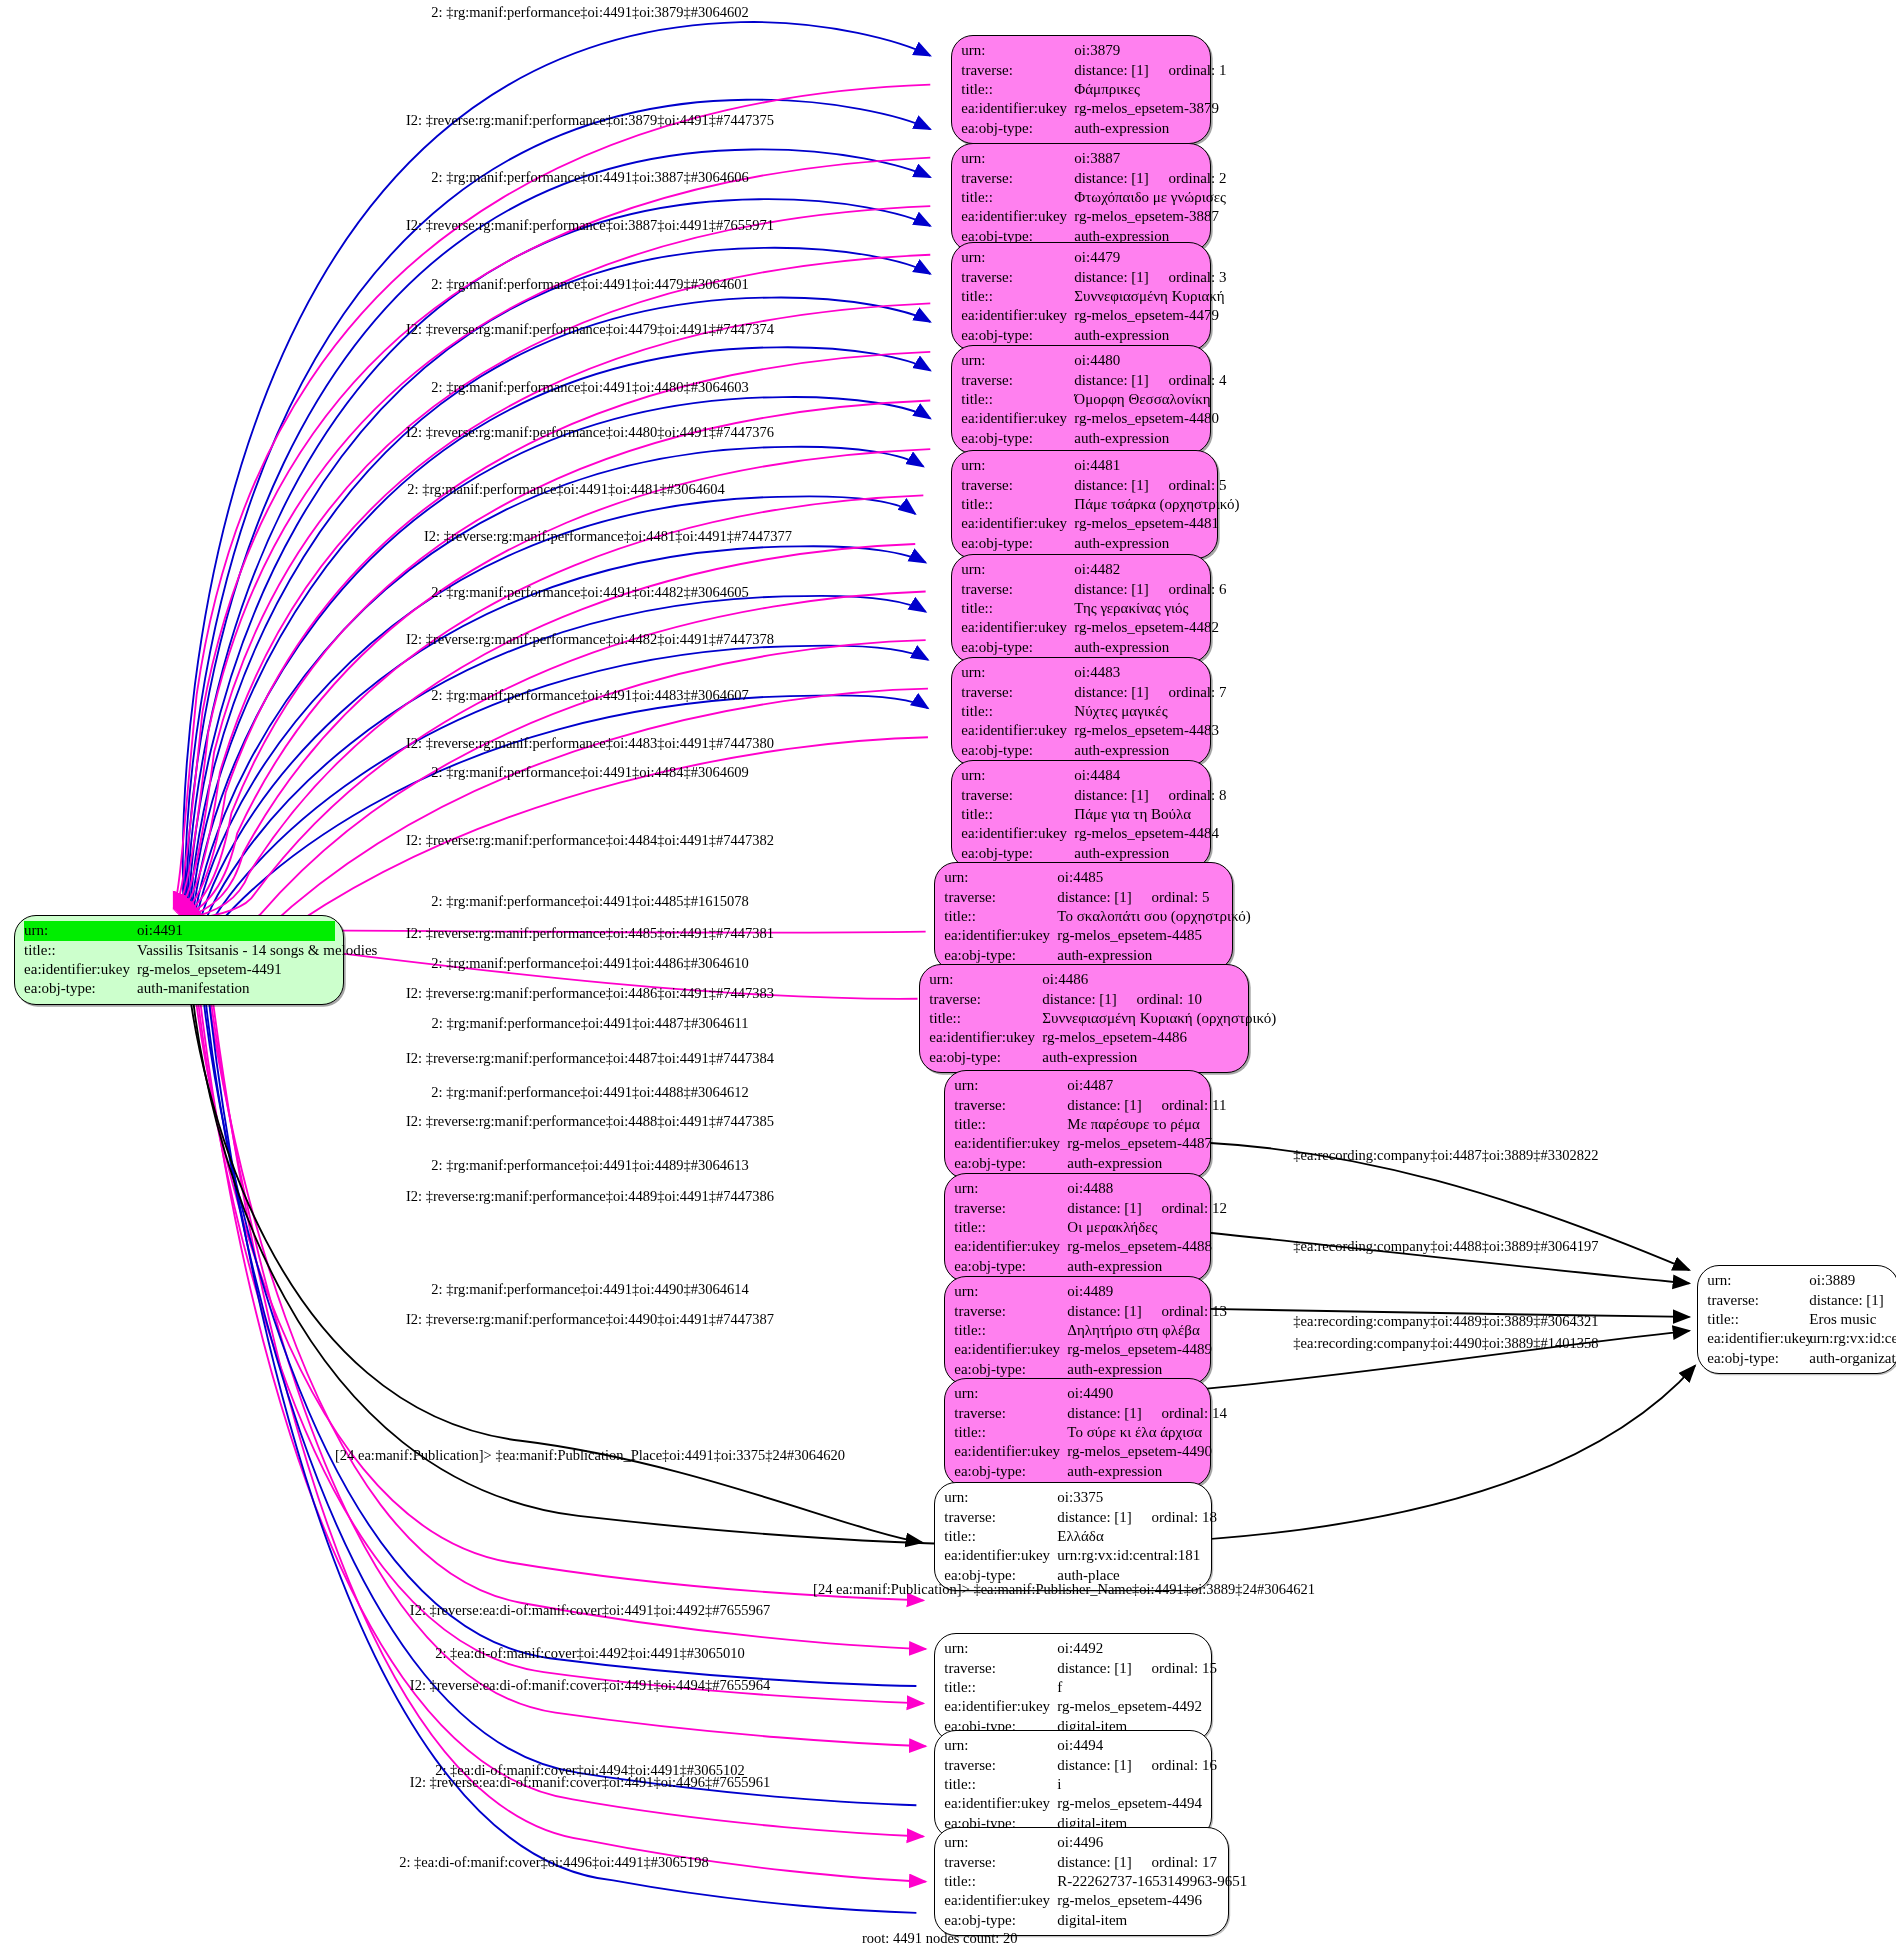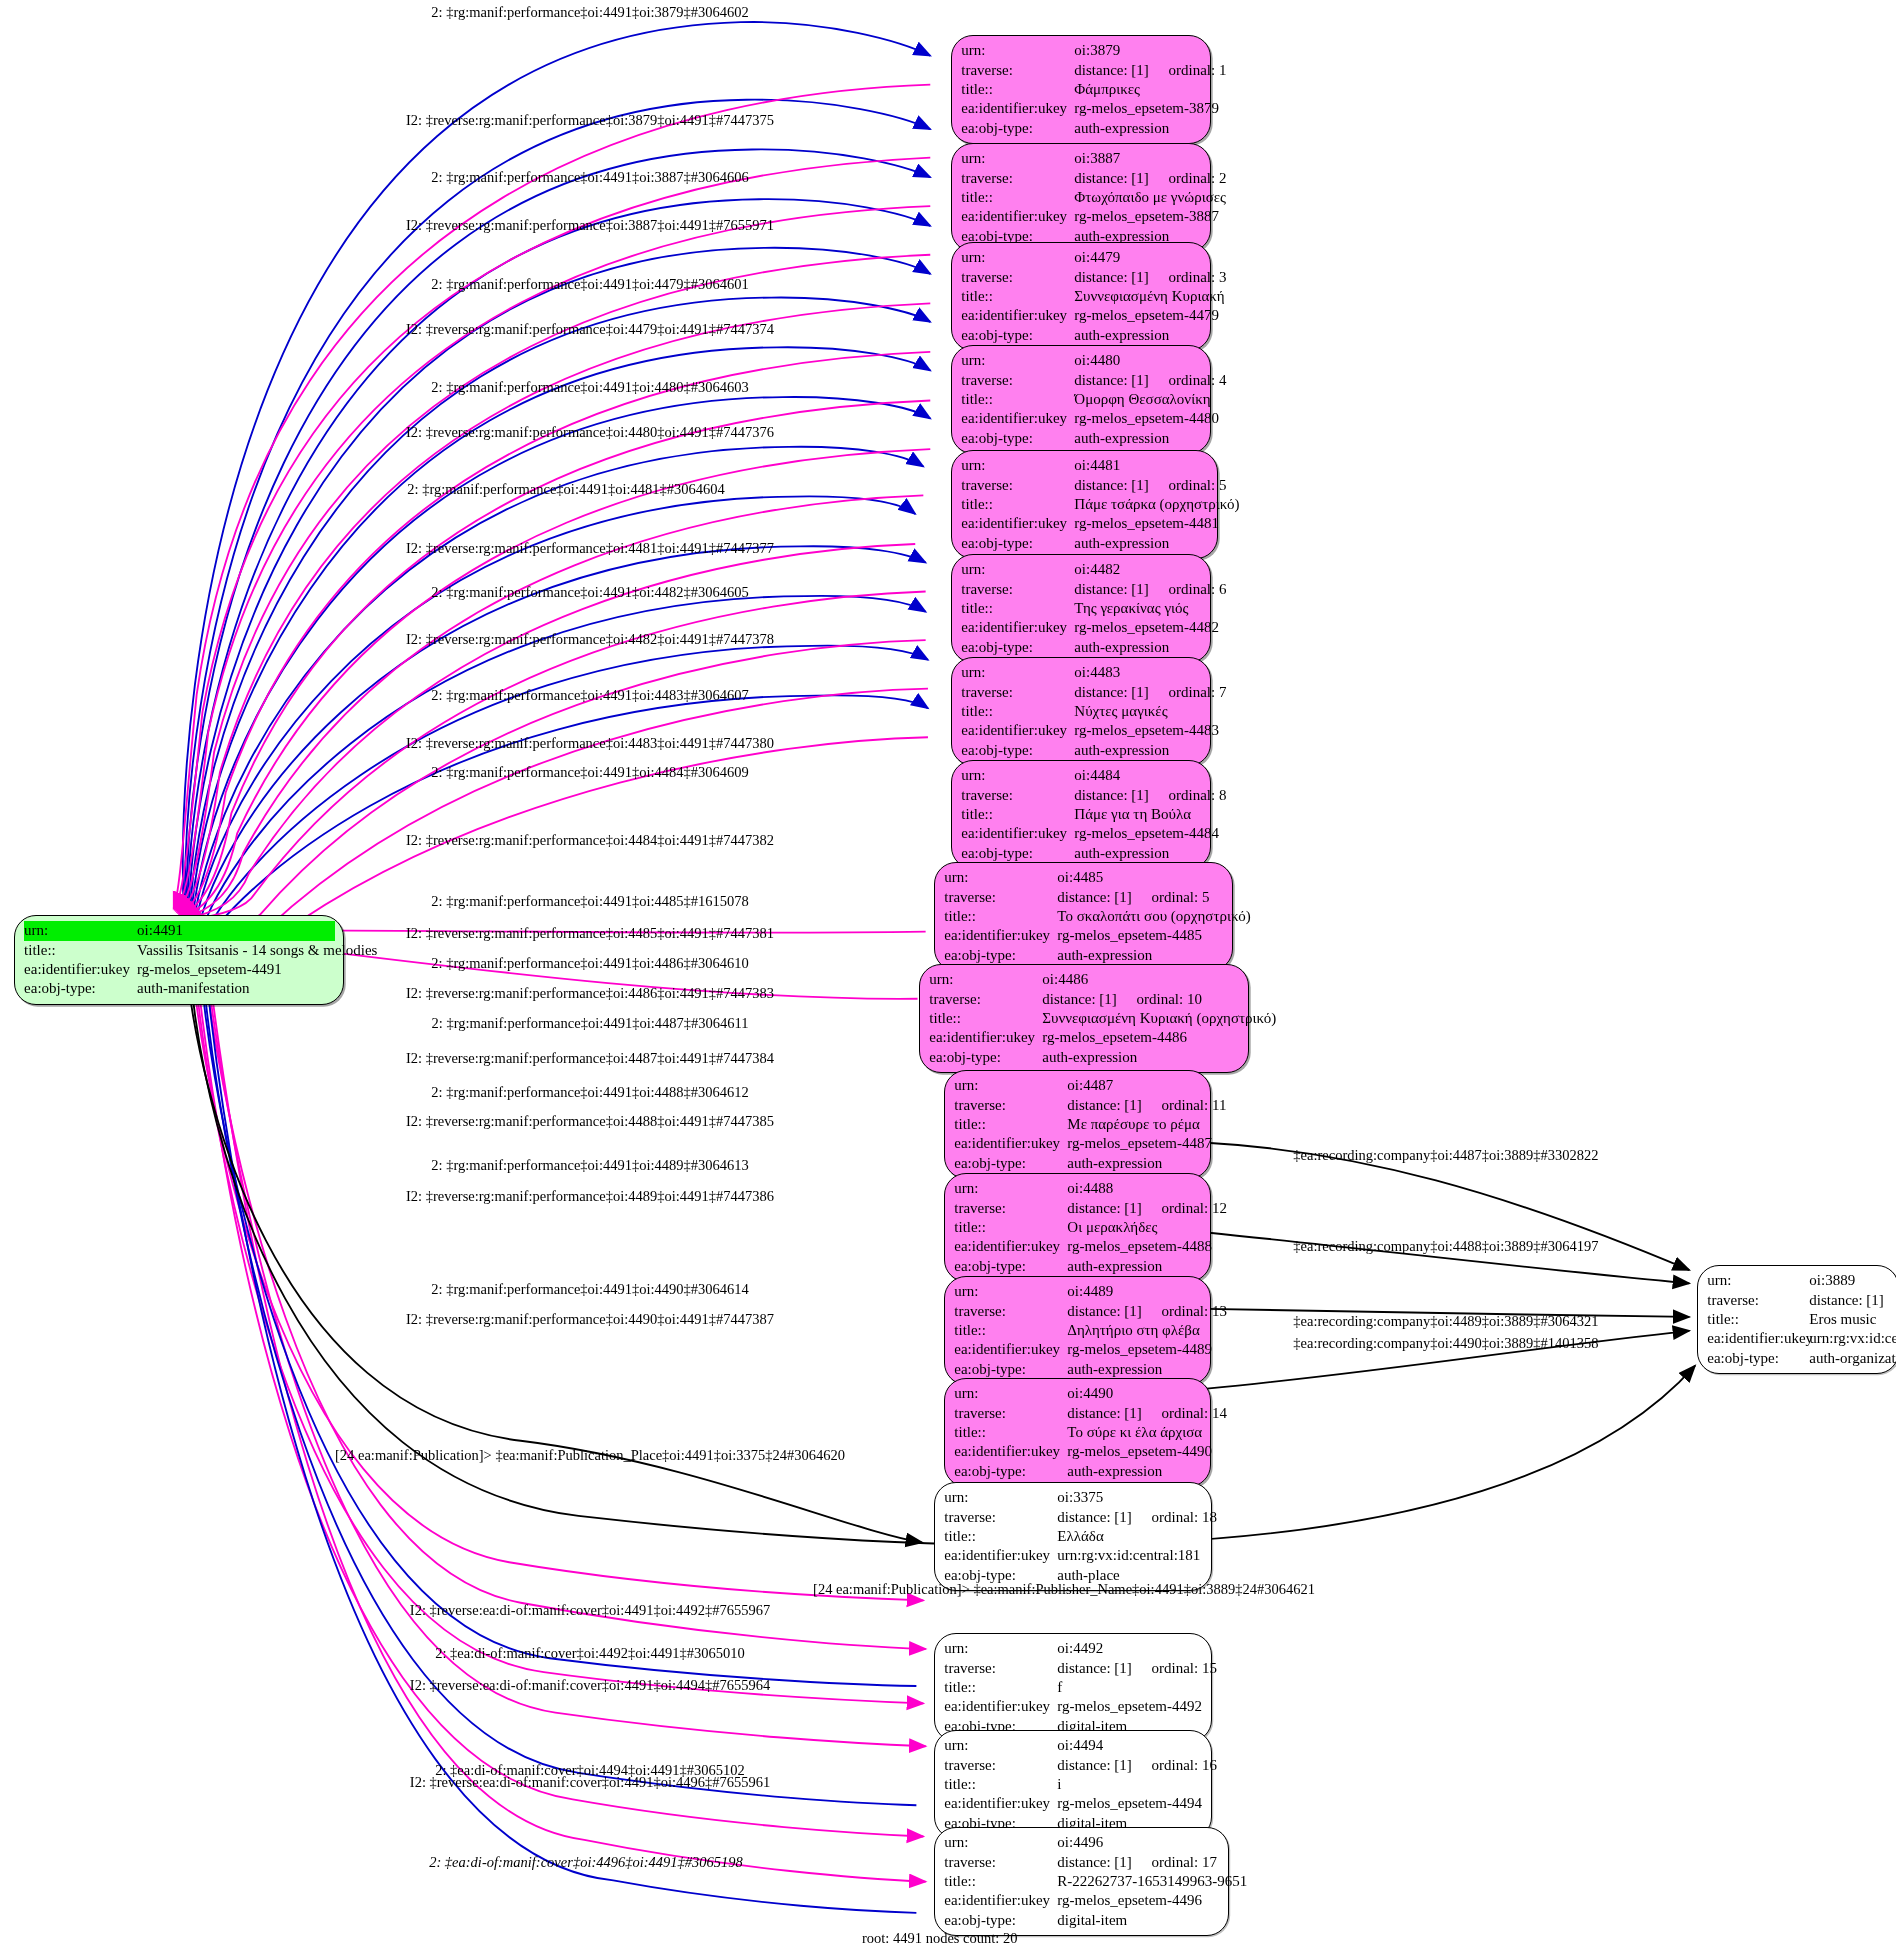--- a/index.html
+++ b/index.html
@@ -566,21 +566,21 @@
 
   <div class="elabel c" style="left:590px;top:4.6px;">2: ‡rg:manif:performance‡oi:4491‡oi:3879‡#3064602</div>
   <div class="elabel c" style="left:590px;top:113px;">I2: ‡reverse:rg:manif:performance‡oi:3879‡oi:4491‡#7447375</div>
   <div class="elabel c" style="left:590px;top:170px;">2: ‡rg:manif:performance‡oi:4491‡oi:3887‡#3064606</div>
   <div class="elabel c" style="left:590px;top:218px;">I2: ‡reverse:rg:manif:performance‡oi:3887‡oi:4491‡#7655971</div>
   <div class="elabel c" style="left:590px;top:277px;">2: ‡rg:manif:performance‡oi:4491‡oi:4479‡#3064601</div>
   <div class="elabel c" style="left:590px;top:322px;">I2: ‡reverse:rg:manif:performance‡oi:4479‡oi:4491‡#7447374</div>
   <div class="elabel c" style="left:590px;top:380px;">2: ‡rg:manif:performance‡oi:4491‡oi:4480‡#3064603</div>
   <div class="elabel c" style="left:590px;top:425px;">I2: ‡reverse:rg:manif:performance‡oi:4480‡oi:4491‡#7447376</div>
   <div class="elabel c" style="left:566px;top:482px;">2: ‡rg:manif:performance‡oi:4491‡oi:4481‡#3064604</div>
-  <div class="elabel c" style="left:590px;top:529px;margin-top:12px;">I2: ‡reverse:rg:manif:performance‡oi:4481‡oi:4491‡#7447377</div>
+  <div class="elabel c" style="left:608px;top:529px;">I2: ‡reverse:rg:manif:performance‡oi:4481‡oi:4491‡#7447377</div>
   <div class="elabel c" style="left:590px;top:585px;">2: ‡rg:manif:performance‡oi:4491‡oi:4482‡#3064605</div>
   <div class="elabel c" style="left:590px;top:632px;">I2: ‡reverse:rg:manif:performance‡oi:4482‡oi:4491‡#7447378</div>
   <div class="elabel c" style="left:590px;top:688px;">2: ‡rg:manif:performance‡oi:4491‡oi:4483‡#3064607</div>
   <div class="elabel c" style="left:590px;top:736px;">I2: ‡reverse:rg:manif:performance‡oi:4483‡oi:4491‡#7447380</div>
   <div class="elabel c" style="left:590px;top:756px;margin-top:9px;">2: ‡rg:manif:performance‡oi:4491‡oi:4484‡#3064609</div>
   <div class="elabel c" style="left:590px;top:833px;">I2: ‡reverse:rg:manif:performance‡oi:4484‡oi:4491‡#7447382</div>
   <div class="elabel c" style="left:590px;top:894px;">2: ‡rg:manif:performance‡oi:4491‡oi:4485‡#1615078</div>
   <div class="elabel c" style="left:590px;top:926px;">I2: ‡reverse:rg:manif:performance‡oi:4485‡oi:4491‡#7447381</div>
   <div class="elabel c" style="left:590px;top:956px;">2: ‡rg:manif:performance‡oi:4491‡oi:4486‡#3064610</div>
   <div class="elabel c" style="left:590px;top:986px;">I2: ‡reverse:rg:manif:performance‡oi:4486‡oi:4491‡#7447383</div>
@@ -594,21 +594,21 @@
   <div class="elabel c" style="left:590px;top:1312px;">I2: ‡reverse:rg:manif:performance‡oi:4490‡oi:4491‡#7447387</div>
 
   <div class="elabel c" style="left:590px;top:1448px;">[24 ea:manif:Publication]&gt; ‡ea:manif:Publication_Place‡oi:4491‡oi:3375‡24#3064620</div>
   <div class="elabel c" style="left:1064px;top:1582px;">[24 ea:manif:Publication]&gt; ‡ea:manif:Publisher_Name‡oi:4491‡oi:3889‡24#3064621</div>
 
   <div class="elabel c" style="left:590px;top:1603px;">I2: ‡reverse:ea:di-of:manif:cover‡oi:4491‡oi:4492‡#7655967</div>
   <div class="elabel c" style="left:590px;top:1646px;">2: ‡ea:di-of:manif:cover‡oi:4492‡oi:4491‡#3065010</div>
   <div class="elabel c" style="left:590px;top:1678px;">I2: ‡reverse:ea:di-of:manif:cover‡oi:4491‡oi:4494‡#7655964</div>
   <div class="elabel c" style="left:590px;top:1763px;">2: ‡ea:di-of:manif:cover‡oi:4494‡oi:4491‡#3065102</div>
   <div class="elabel c" style="left:590px;top:1775px;">I2: ‡reverse:ea:di-of:manif:cover‡oi:4491‡oi:4496‡#7655961</div>
-  <div class="elabel c" style="left:586px;top:1855px;font-style:italic;">2: ‡ea:di-of:manif:cover‡oi:4496‡oi:4491‡#3065198</div>
+  <div class="elabel c" style="left:554px;top:1855px;">2: ‡ea:di-of:manif:cover‡oi:4496‡oi:4491‡#3065198</div>
 
   <div class="elabel c" style="left:1446px;top:1148px;">‡ea:recording:company‡oi:4487‡oi:3889‡#3302822</div>
   <div class="elabel c" style="left:1446px;top:1239px;">‡ea:recording:company‡oi:4488‡oi:3889‡#3064197</div>
   <div class="elabel c" style="left:1446px;top:1314px;">‡ea:recording:company‡oi:4489‡oi:3889‡#3064321</div>
   <div class="elabel c" style="left:1446px;top:1336px;">‡ea:recording:company‡oi:4490‡oi:3889‡#1401358</div>
 
   <div class="footer" style="left:862px;top:1930px;">root: 4491 nodes count: 20</div>
 </div>
 
 

